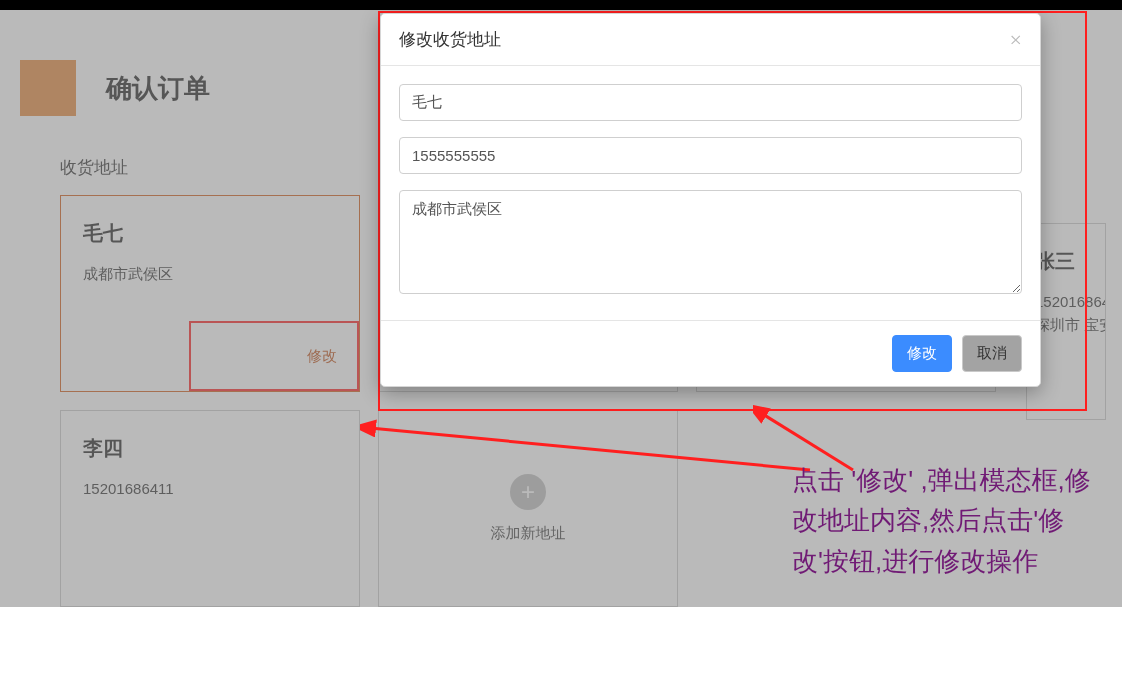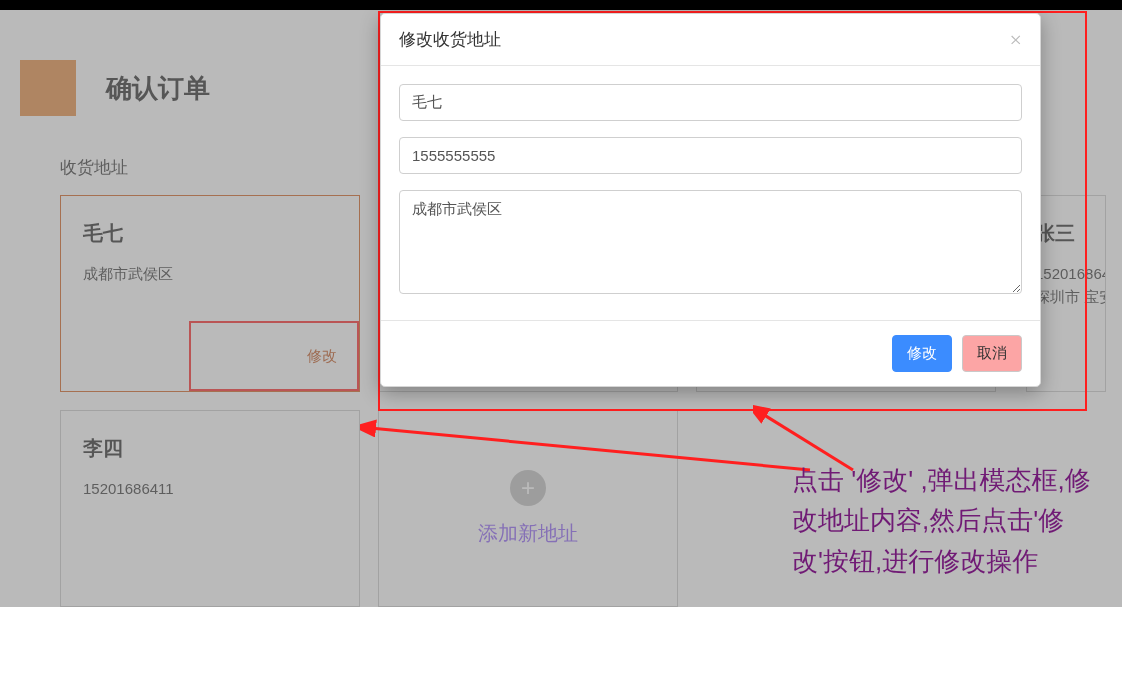--- a/index.html
+++ b/index.html
@@ -14,35 +14,35 @@
 .col { display: flex; flex-direction: column; gap: 18px; }
 .card { width: 300px; height: 197px; border: 1px solid #c9c9c9; padding: 24px 22px; position: relative; background: #fff; }
 .card.selected { border: 1px solid #d25b17; }
 .card .name { font-size: 20px; font-weight: 600; color: #222; margin-bottom: 18px; }
 .card .phone { font-size: 15px; color: #333; margin-bottom: 6px; }
 .card .addr { font-size: 15px; color: #333; }
 .card .edit-box { position: absolute; right: 0; bottom: 0; width: 170px; height: 70px; border: 2px solid #ff1f1f; display: flex; align-items: center; justify-content: flex-end; padding-right: 20px; }
 .card .edit-link { color: #c0531b; font-size: 15px; cursor: pointer; }
 .add-card { display: flex; flex-direction: column; align-items: center; justify-content: center; gap: 14px; }
 .plus-circle { width: 36px; height: 36px; border-radius: 50%; background: #bfbfbf; color: #fff; display: flex; align-items: center; justify-content: center; font-size: 24px; line-height: 1; }
-.add-label { color: #8b5cf6; font-size: 20px; }
+.add-label { color: #404040; font-size: 15px; }
 .card.cut { width: 80px; padding-left: 8px; overflow: hidden; white-space: nowrap; }
 .overlay { position: absolute; inset: 0; background: rgba(130,130,130,0.55); }
 .modal { position: absolute; left: 380px; top: 3px; width: 661px; background: #fff; border: 1px solid #d6d6d6; border-radius: 5px; box-shadow: 0 6px 20px rgba(0,0,0,0.3); }
 .modal-frame { position: absolute; left: 378px; top: 1px; width: 709px; height: 400px; border: 2px solid #ff1f1f; pointer-events: none; }
 .modal-header { padding: 14px 18px; border-bottom: 1px solid #e5e5e5; display: flex; justify-content: space-between; align-items: center; font-family: Liberation Serif, serif; }
 .modal-title { font-size: 17px; color: #333; }
 .close-x { color: #bbb; font-size: 22px; font-weight: 300; cursor: pointer; line-height: 1; }
 .modal-body { padding: 18px; border-bottom: 1px solid #e5e5e5; }
 .modal-body input, .modal-body textarea { width: 100%; border: 1px solid #cfcfcf; border-radius: 4px; padding: 9px 12px; font-size: 15px; color: #555; font-family: inherit; margin-bottom: 16px; background: #fff; }
 .modal-body textarea { height: 104px; resize: both; margin-bottom: 4px; }
 .modal-footer { padding: 14px 18px; display: flex; justify-content: flex-end; gap: 10px; }
 .btn { padding: 8px 14px; border-radius: 4px; font-size: 15px; cursor: pointer; border: 1px solid transparent; }
 .btn-primary { background: #3b8cff; color: #fff; border-color: #3b8cff; }
-.btn-default { background: #fca5a5; color: #333; border-color: #c9c9c9; }
+.btn-default { background: #a3a3a3; color: #333; border-color: #c9c9c9; }
 .annotation { position: absolute; left: 792px; top: 450px; width: 300px; color: #701a75; font-size: 26px; line-height: 1.55; pointer-events: none; }
 svg.arrow { position: absolute; pointer-events: none; }
 </style>
 </head>
 <body>
 
 <div class="topbar"></div>
 
 <div class="page">
 
@@ -70,21 +70,21 @@
     <div class="col">
       <div class="card" style="border:1px solid #c9c9c9;"></div>
       <div class="card add-card">
         <div class="plus-circle">+</div>
         <div class="add-label">添加新地址</div>
       </div>
     </div>
     <div class="col">
       <div class="card"></div>
     </div>
-    <div class="col" style="margin-left:12px;">
+    <div class="col" style="margin-left:12px;margin-top:28px;">
       <div class="card cut">
         <div class="name">张三</div>
         <div class="phone">15201686411</div>
         <div class="addr">深圳市 宝安区</div>
       </div>
     </div>
   </div>
 
   <div class="overlay"></div>
 

